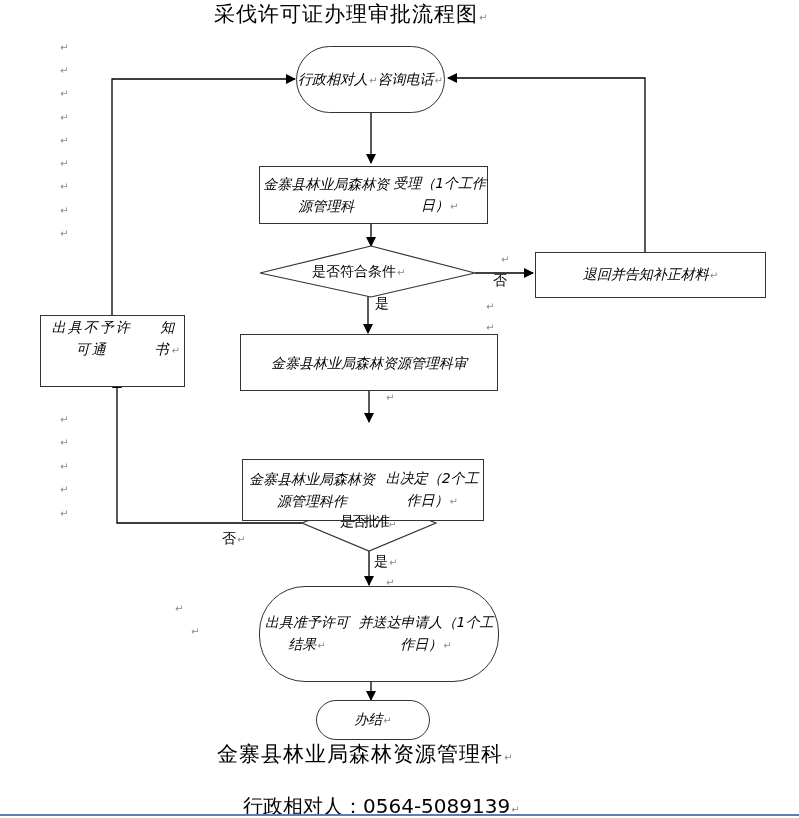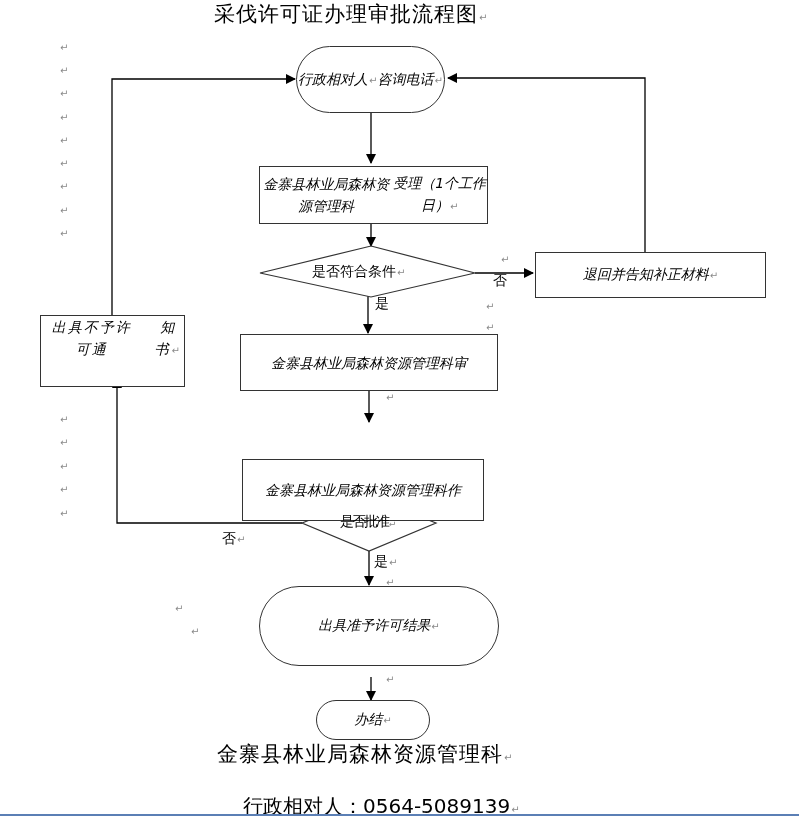--- a/index.html
+++ b/index.html
@@ -102,28 +102,30 @@
   <div>出具不予许可通</div>
   <div><span>知书</span><span class="pm">↵</span></div>
 </div>
 
 <div class="node rect" style="left:240px;top:334px;width:258px;height:57px;">
   <div>金寨县林业局森林资源管理科审</div>
 </div>
 
 <div class="node rect" style="left:242px;top:423px;width:242px;height:62px;margin-top:36px;">
   <div>金寨县林业局森林资源管理科作</div>
+  <div><span>出决定（2个工作日）</span><span class="pm">↵</span></div>
 </div>
 
 <div class="dtext" style="left:340px;top:513px;letter-spacing:-2px;font-family:Liberation Mono, monospace;"><span>是否批准</span><span class="pm">↵</span></div>
 <div class="lbl" style="left:222px;top:530px"><span>否</span><span class="pm">↵</span></div>
 <div class="lbl" style="left:374px;top:553px"><span>是</span><span class="pm">↵</span></div>
 
-<div class="node pill" style="left:259px;top:586px;width:240px;height:80px;border-radius:46px;">
+<div class="node pill" style="left:259px;top:586px;width:240px;height:96px;border-radius:46px;">
   <div><span>出具准予许可结果</span><span class="pm">↵</span></div>
+  <div><span>并送达申请人（1个工作日）</span><span class="pm">↵</span></div>
 </div>
 
 <div class="node pill" style="left:316px;top:700px;width:114px;height:40px;border-radius:20px;justify-content:center;">
   <div><span>办结</span><span class="pm">↵</span></div>
 </div>
 
 <div class="footer1"><span>金寨县林业局森林资源管理科</span><span class="pm">↵</span></div>
 <div class="footer2"><span>行政相对人：</span><span>0564-5089139</span><span class="pm">↵</span></div>
 <div class="bottom-rule"></div>
 

